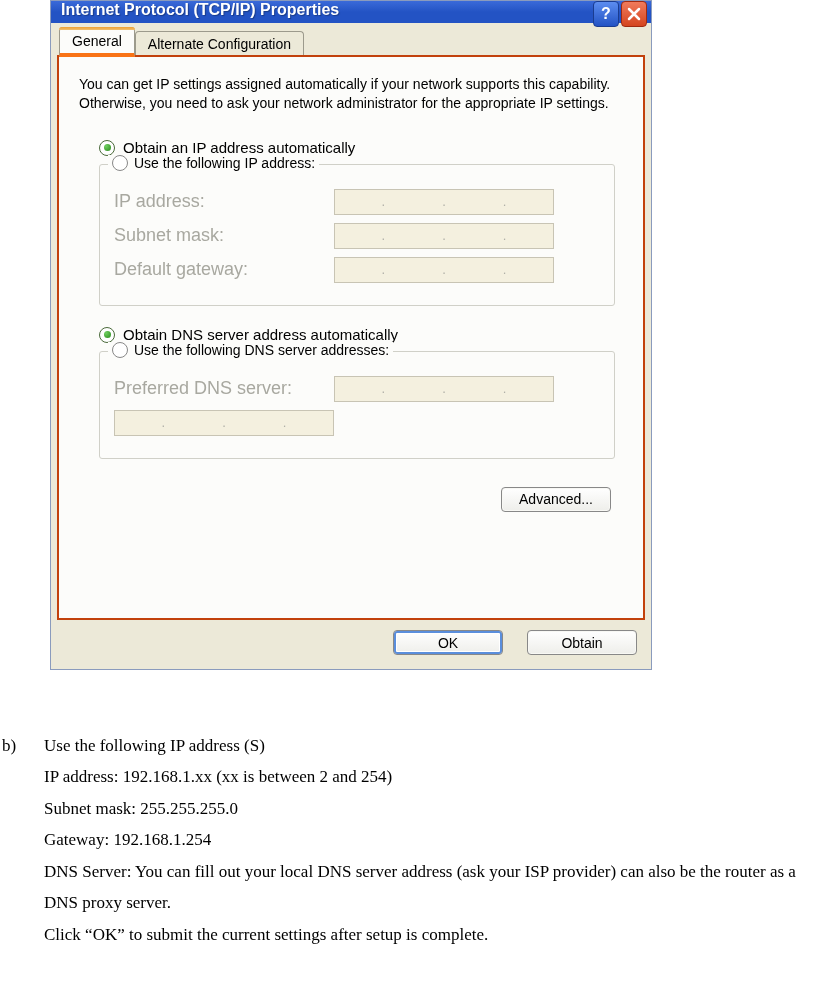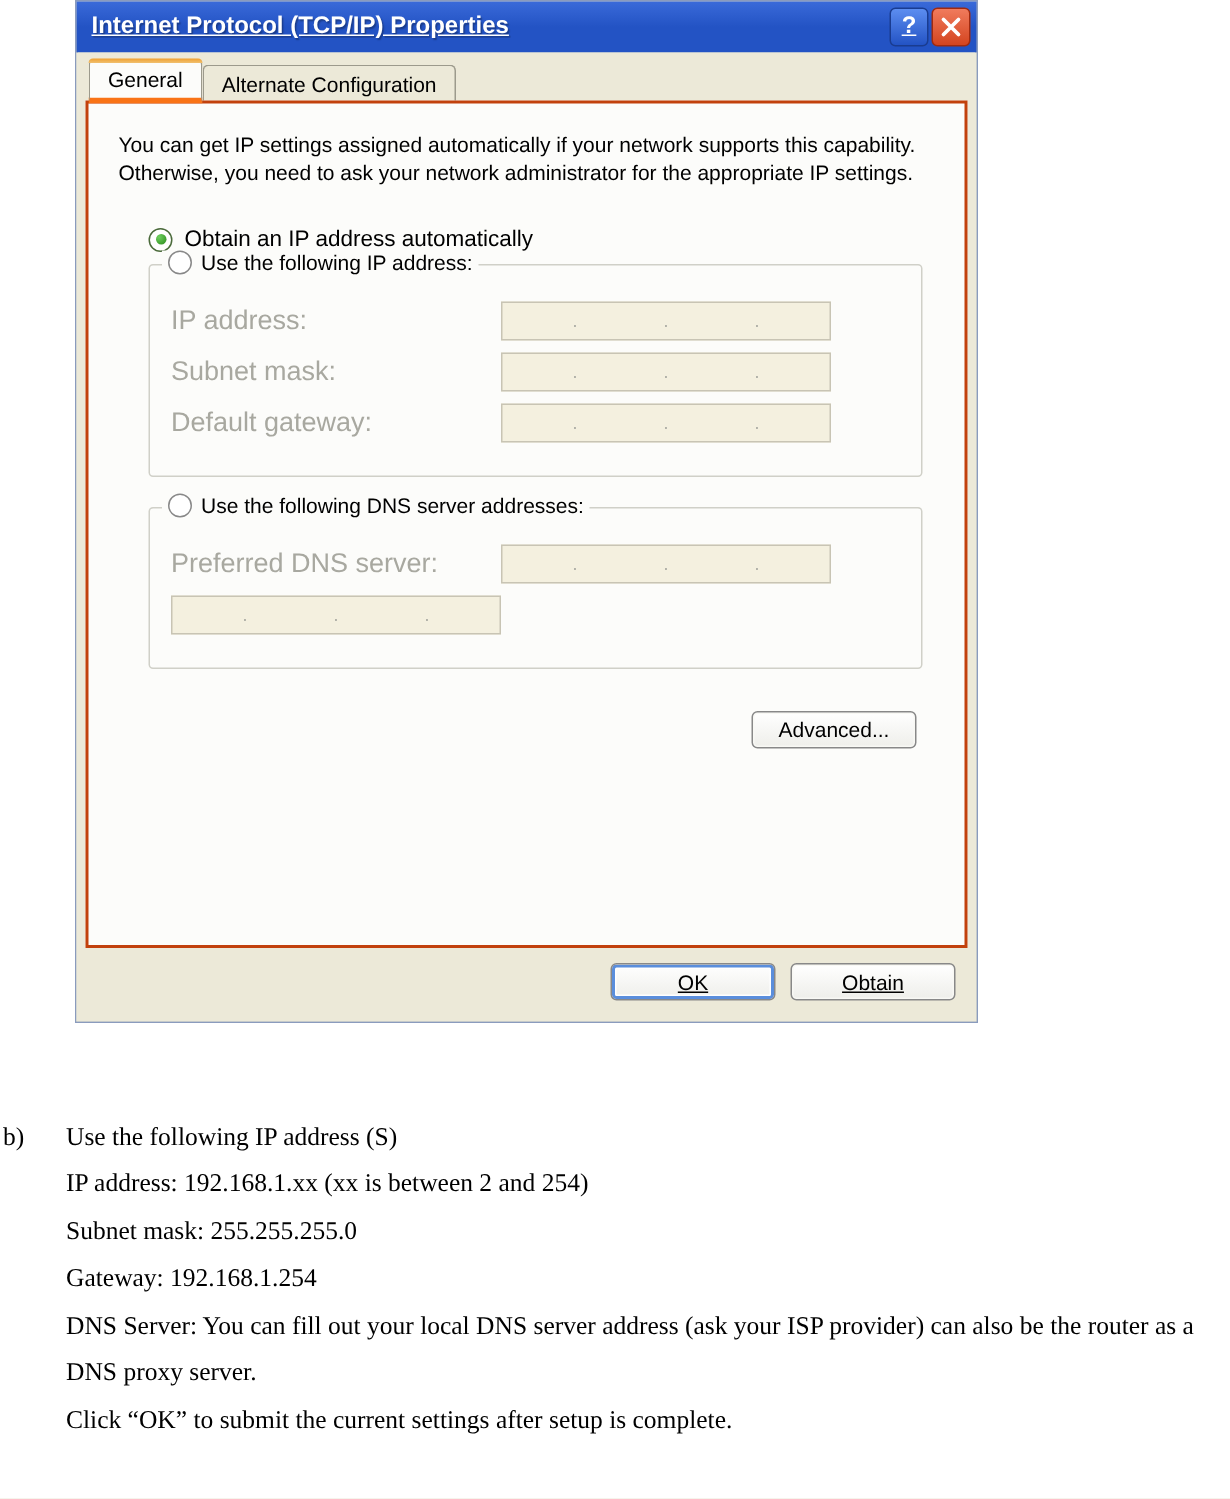--- a/index.html
+++ b/index.html
@@ -18,29 +18,28 @@
   
   .dialog {
     width: 602px;
     margin-left: 50px;
     margin-top: 0;
     border: 1px solid #8a9bbd;
     background: #ece9d8;
     box-shadow: 0 0 0 1px #7b8bab inset;
   }
   .titlebar {
-    height: 34px;
+    height: 22px;
     background: linear-gradient(to bottom, #3a6ad9 0%, #2353c4 50%, #2353c4 100%);
     display: flex;
-    align-items: center;
+    align-items: flex-start;
     padding: 0 4px 0 10px;
     color: #fff;
     font-weight: bold;
     font-size: 16px;
-    text-decoration: underline;
   }
   .titlebar .title-text {
     flex: 1;
     text-shadow: 1px 1px 1px rgba(0,0,0,0.3);
   }
   .titlebar .tb-btn {
     width: 26px;
     height: 26px;
     margin-left: 2px;
     border-radius: 4px;
@@ -194,24 +193,23 @@
     background: linear-gradient(to bottom, #ffffff, #eeeeea);
     border: 1px solid #888;
     border-radius: 4px;
     font-size: 14px;
     padding: 0 14px;
     box-shadow: 0 0 0 1px #f8f8f4 inset;
   }
   .button-bar {
     display: flex;
     justify-content: flex-end;
-    gap: 10px;
+    gap: 24px;
     padding: 10px 8px 4px 8px;
     background: #ece9d8;
-    text-decoration: underline;
   }
   .xp-button.primary {
     box-shadow: 0 0 0 2px #5a8edc inset, 0 0 0 3px #fff inset;
   }
   
   .instructions {
     margin: 60px 0 0 0;
     padding: 0 14px 0 0;
     font-family: "Times New Roman", serif;
     font-size: 17px;
@@ -287,20 +285,24 @@
           <div class="field-row">
             <span class="field-label">Default gateway:</span>
             <div class="ip-input">
               <span class="dot">.</span>
               <span class="dot">.</span>
               <span class="dot">.</span>
             </div>
           </div>
         </div>
 
+        <div class="radio-row">
+          <span class="radio selected"></span>
+          <span>Obtain DNS server address automatically</span>
+        </div>
 
         <div class="group-box">
           <div class="legend">
             <span class="radio unselected"></span>
             <span>Use the following DNS server addresses:</span>
           </div>
           <div class="field-row">
             <span class="field-label">Preferred DNS server:</span>
             <div class="ip-input">
               <span class="dot">.</span>

